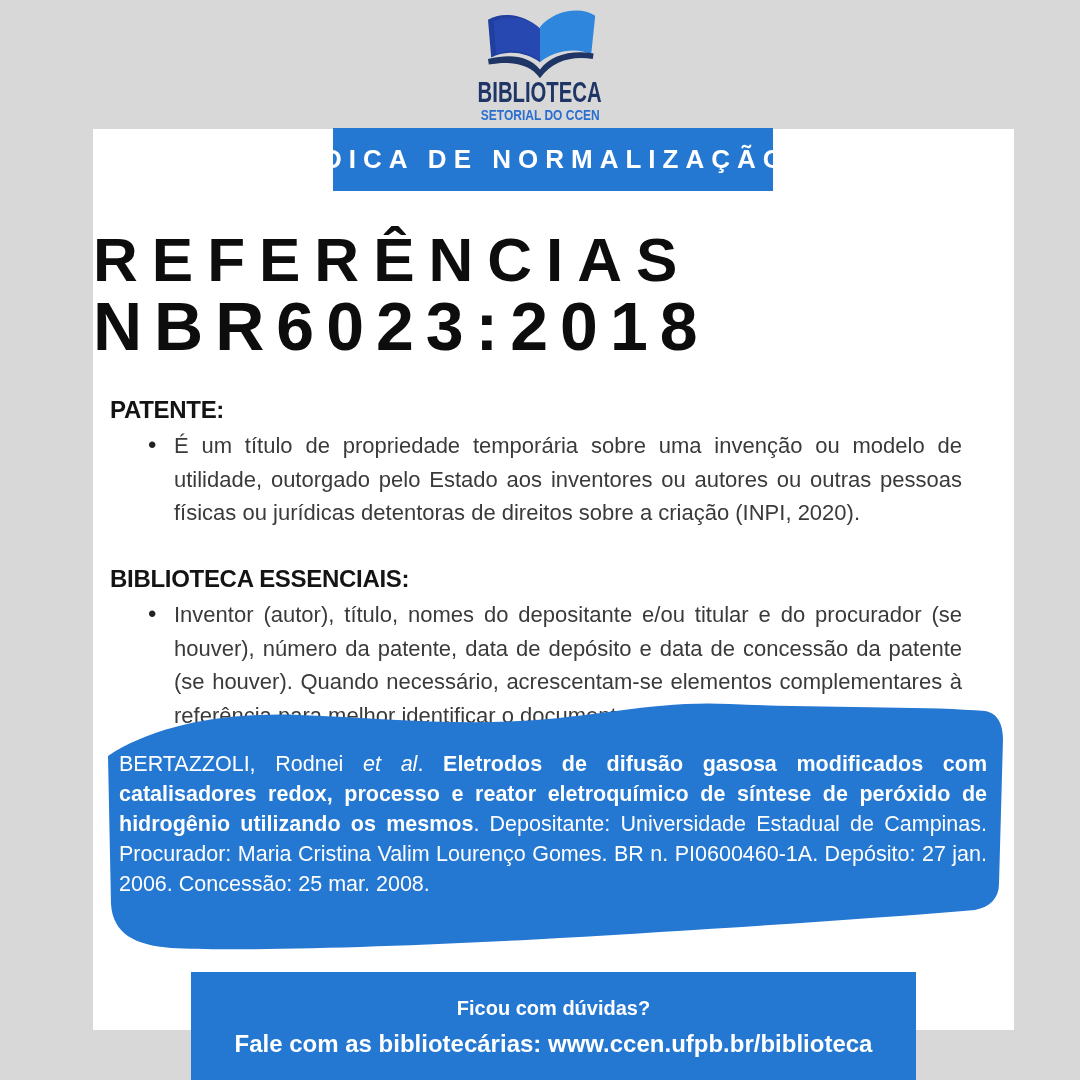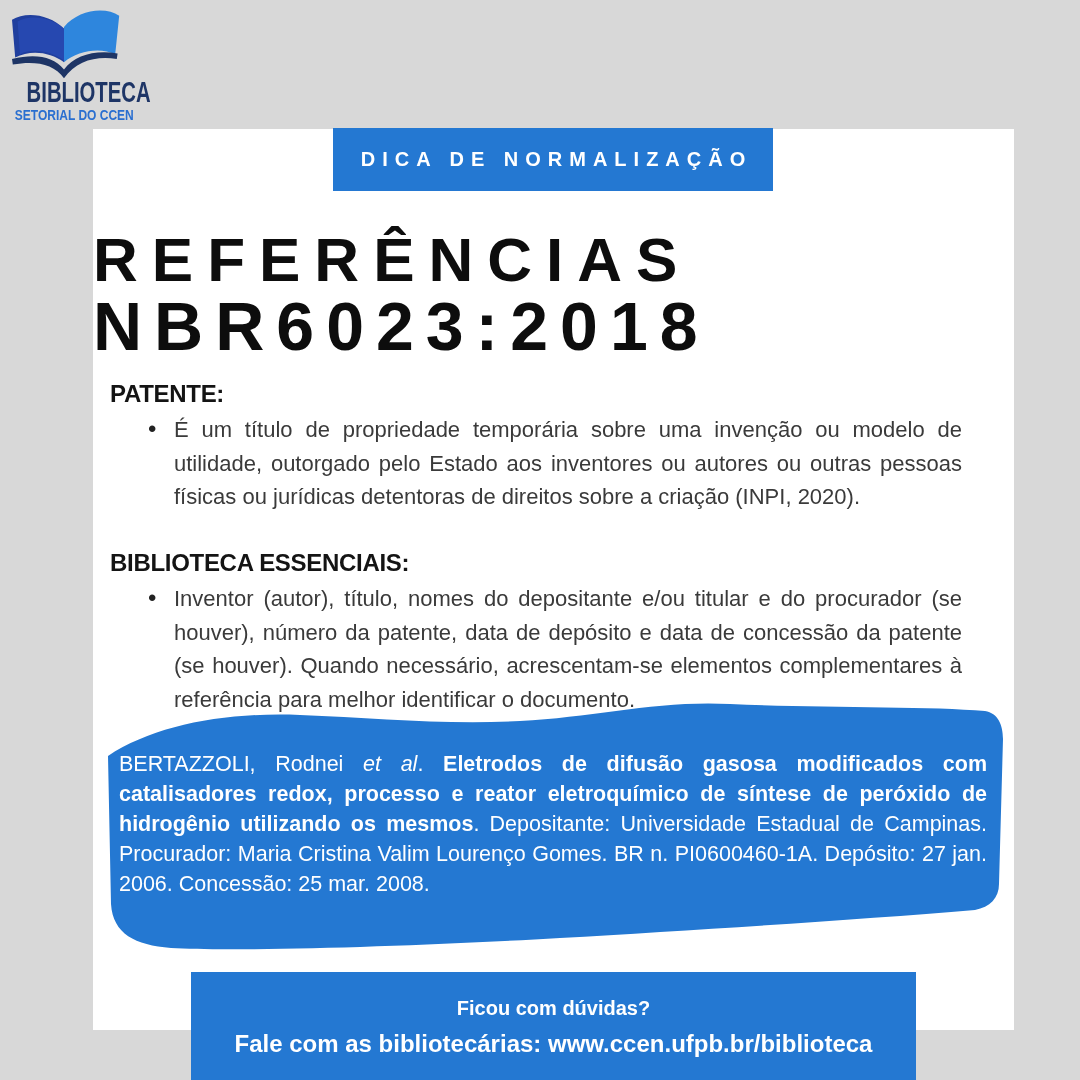--- a/index.html
+++ b/index.html
@@ -7,21 +7,21 @@
     width: 1080px; height: 1080px;
     background: #d8d8d8;
     font-family: "Liberation Sans", sans-serif;
     position: relative;
     overflow: hidden;
   }
 
   
   .logo {
     position: absolute; top: 6px; left: 0; width: 100%;
-    display: flex; flex-direction: column; align-items: flex-start;
+    display: flex; flex-direction: column; align-items: center;
   }
   .logo svg { display: block; }
   .logo-name {
     font-weight: bold; font-size: 29px; color: #1e3566;
     transform: scaleX(0.70); transform-origin: center;
     line-height: 28px; margin-top: -2px; white-space: nowrap;
   }
   .logo-sub {
     font-weight: bold; font-size: 15px; color: #2a6fd0;
     transform: scaleX(0.80); transform-origin: center;
@@ -33,39 +33,39 @@
     position: absolute; left: 93px; top: 129px;
     width: 921px; height: 901px; background: #ffffff;
   }
 
   
   .dica {
     position: absolute; left: 333px; top: 128px; width: 440px; height: 63px;
     background: #2478d2; display: flex; align-items: center; justify-content: center;
   }
   .dica span {
-    color: #ffffff; font-weight: bold; font-size: 20px;
+    color: #ffffff; font-weight: bold; font-size: 26px;
     letter-spacing: 7px; margin-right: -7px; white-space: nowrap;
   }
 
   
   .title {
     position: absolute; left: 93px; top: 226px; width: 921px;
     text-align: left; color: #0d0d0d; font-weight: bold;
   }
   .title-l1 { font-size: 62px; line-height: 67px; letter-spacing: 14px; margin-right: -14px; }
   .title-l2 { font-size: 68px; line-height: 67px; letter-spacing: 12px; margin-right: -12px; }
 
   
   .section { position: absolute; left: 110px; width: 852px; }
   .section-patente { top: 380px; }
   .section-elementos { top: 549px; }
   .sec-heading {
     font-size: 24px; font-weight: bold; color: #141414;
-    margin: 0 0 5px 0; letter-spacing: -0.3px;
+    margin: 16px 0 5px 0; letter-spacing: -0.3px;
   }
   .bullet-item {
     position: relative; padding-left: 64px;
     font-size: 22px; line-height: 33.5px;
     color: #3a3a3a; text-align: justify;
   }
   .bullet-item .dot {
     position: absolute; left: 38px; top: -1px;
     font-size: 24px; color: #222222;
   }

